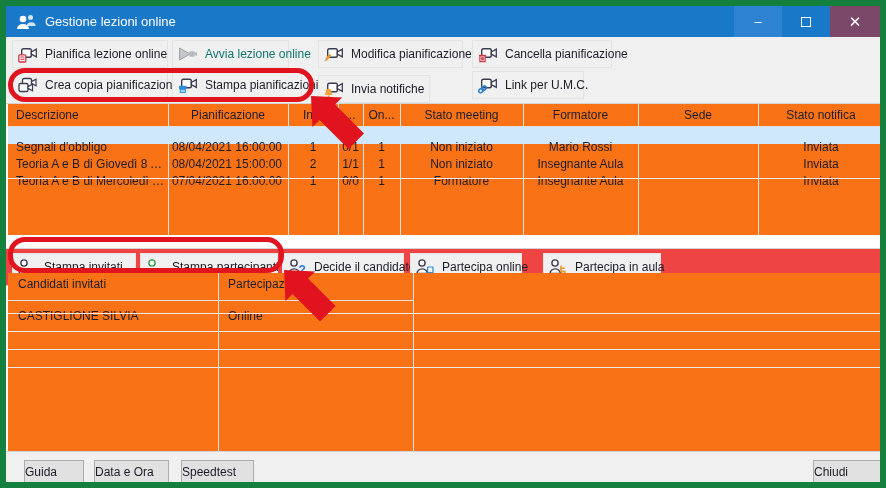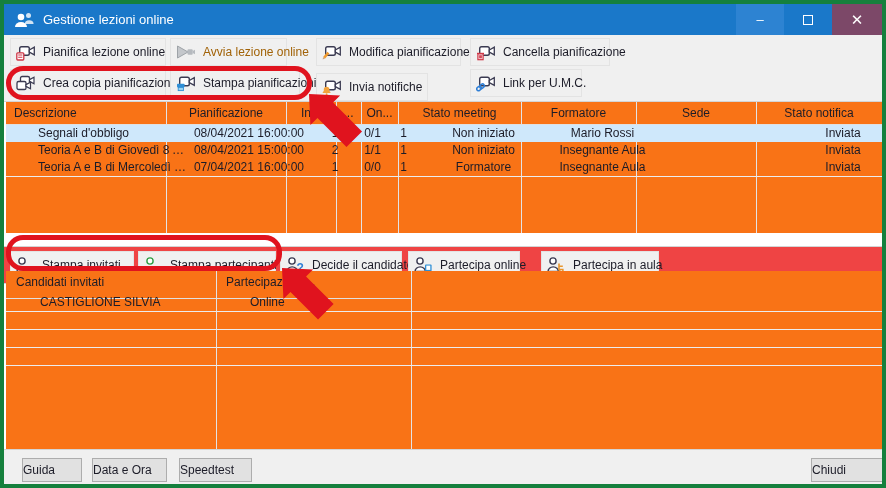--- a/index.html
+++ b/index.html
@@ -1,18 +1,18 @@
 <!DOCTYPE html>
 <html><head>
 <meta charset="utf-8">
 <style>
   * { box-sizing: border-box; margin: 0; padding: 0; }
   body { font-family: "Liberation Sans", sans-serif; background: #fff; }
 
-  .win { position: relative; width: 886px; height: 488px; border: 4px solid #15803d;
+  .win { position: relative; width: 886px; height: 488px; border: 6px solid #15803d;
          background: #fff; overflow: hidden; font-size: 12px; color: #1c1c28; text-decoration: underline; }
 
   
   .titlebar { position: absolute; left: 0; top: 0; width: 100%; height: 31px;
               background: #1a78c9; display: flex; align-items: center; }
   .titlebar .appicon { margin: 0 8px 0 9px; flex: 0 0 auto; }
   .titlebar .title { color: #fff; font-size: 13px; }
   .capbtns { position: absolute; right: 0; top: 0; height: 31px; display: flex; }
   .cap { width: 48px; height: 31px; display: flex; align-items: center; justify-content: center;
          color: #fff; font-size: 13px; cursor: default; }
@@ -22,34 +22,34 @@
   .maxbox { width: 10px; height: 10px; border: 1px solid #fff; display: inline-block; }
 
   
   .toolbar1 { position: absolute; left: 0; top: 31px; width: 100%; height: 67px;
               background: #f0f0f0; border-bottom: 1px solid #d4d4d4; }
   .toolbar2 { position: absolute; left: 0; top: 242px; width: 100%; height: 38px;
               background: #ef4444; border-top: 1px solid #d4d4d4; border-bottom: 1px solid #d4d4d4; }
   .tbtn { position: absolute; height: 28px; display: flex; align-items: center; gap: 7px;
           padding-left: 5px; background: #f0f0f0; border: 1px solid #e3e3e3; cursor: pointer;
           white-space: nowrap; }
-  .tbtn.disabled { color: #a16207; cursor: default; }
+  .tbtn.disabled { color: #0f766e; cursor: default; }
   .tbtn svg { flex: 0 0 auto; }
 
   
   .tbl { position: absolute; left: 2px; width: 880px; background: #f97316; }
   .tbl1 { top: 98px; height: 131px; }
   .tbl2 { top: 267px; height: 178px; }
   .vl { position: absolute; top: 0; bottom: 0; width: 1px; background: #e3e3e6; }
   .hl { position: absolute; left: 0; right: 2px; height: 1px; background: #ececee; }
   .th, .td { position: absolute; overflow: hidden; white-space: nowrap; text-overflow: ellipsis; }
   .th { top: 0; height: 23px; line-height: 23px; text-align: center; border-bottom: 1px solid #e0e0e0; }
   .tr { position: absolute; left: 0; width: 876px; height: 17px; }
   .tr.sel { background: #cfe8fb; }
-  .td { top: 0; height: 17px; line-height: 17px; text-align: center; margin-left: 24px; }
+  .td { top: 12px; height: 17px; line-height: 17px; text-align: center; }
   .al { text-align: left; padding-left: 8px; }
   .ar { text-align: right; padding-right: 6px; }
   
   .c0 { left: 0;     width: 160px; } .c1 { left: 160px; width: 120px; }
   .c2 { left: 280px; width: 50px; }  .c3 { left: 330px; width: 25px; }
   .c4 { left: 355px; width: 37px; }  .c5 { left: 392px; width: 123px; }
   .c6 { left: 515px; width: 115px; } .c7 { left: 630px; width: 120px; }
   .c8 { left: 750px; width: 126px; }
   
   .p0 { left: 0; width: 210px; } .p1 { left: 210px; width: 195px; }

